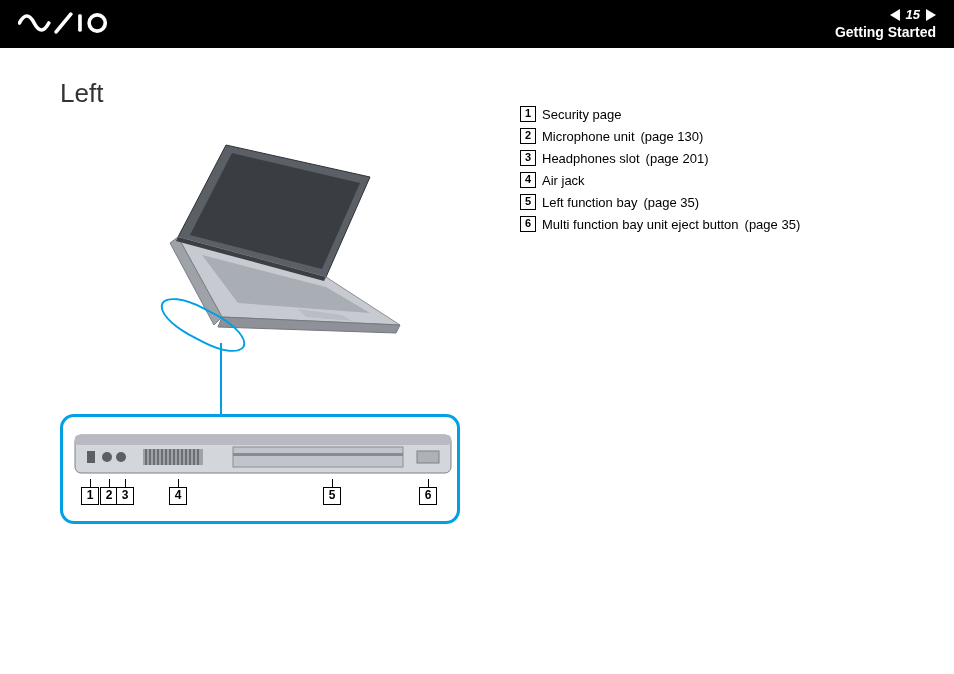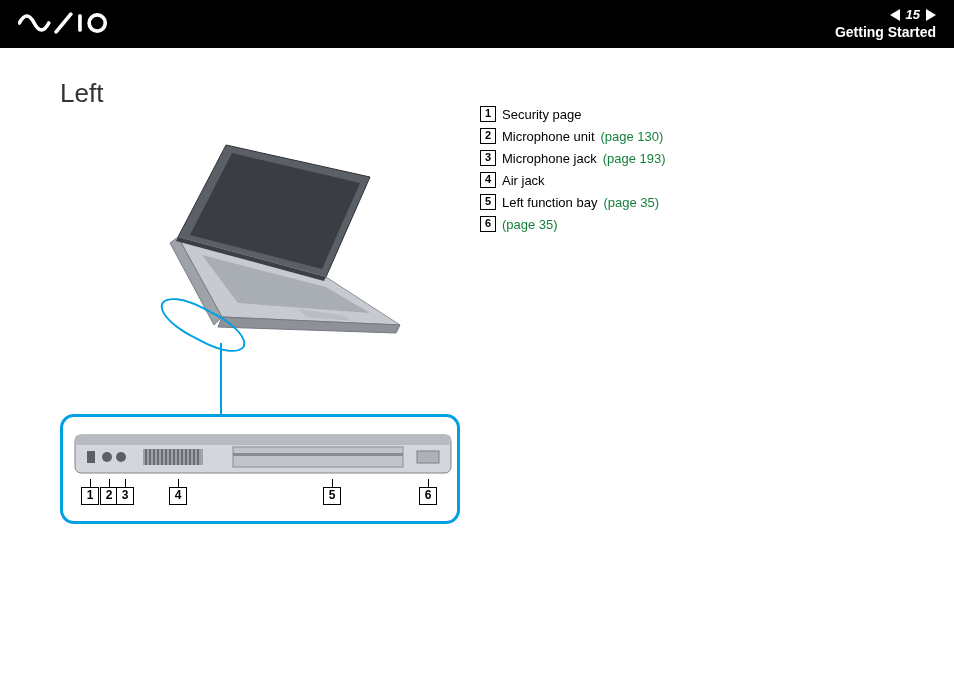--- a/index.html
+++ b/index.html
@@ -50,20 +50,21 @@
   .section-name {
     font-weight: bold;
     font-size: 14px;
     margin-top: 2px;
   }
 
   
   .content {
     display: flex;
     padding: 30px 40px 0 60px;
+    gap: 40px;
   }
   .col-left {
     flex: 0 0 420px;
   }
   .page-title {
     font-size: 26px;
     font-weight: 400;
     margin: 0 0 30px 0;
     color: #333;
   }
@@ -154,21 +155,21 @@
     border: 1.5px solid #000;
     width: 14px;
     height: 14px;
     font-size: 11px;
     font-weight: bold;
     text-align: center;
     line-height: 13px;
     flex: 0 0 14px;
   }
   .page-link {
-    color: #15803d;
+    color: #000000;
     cursor: pointer;
   }
 </style>
 </head>
 <body>
 
 <div class="header">
   <div>
     <svg class="logo" viewBox="0 0 160 30" aria-hidden="true">
 
@@ -297,36 +298,37 @@
     </div>
 
     <div class="legend-row">
       <div class="legend-num">2</div>
       <span>Microphone unit</span>
       <span class="page-link">(page 130)</span>
     </div>
 
     <div class="legend-row">
       <div class="legend-num">3</div>
-      <span>Microphone jack</span>
-      <span class="page-link">(page 193)</span>
+      <span>Headphones slot</span>
+      <span class="page-link">(page 201)</span>
     </div>
 
     <div class="legend-row">
       <div class="legend-num">4</div>
       <span>Air jack</span>
       <span class="page-link"></span>
     </div>
 
     <div class="legend-row">
       <div class="legend-num">5</div>
       <span>Left function bay</span>
       <span class="page-link">(page 35)</span>
     </div>
 
     <div class="legend-row">
       <div class="legend-num">6</div>
+      <span>Multi function bay unit eject button</span>
       <span class="page-link">(page 35)</span>
     </div>
 
   </div>
 
 </div>
 
 </body></html>

